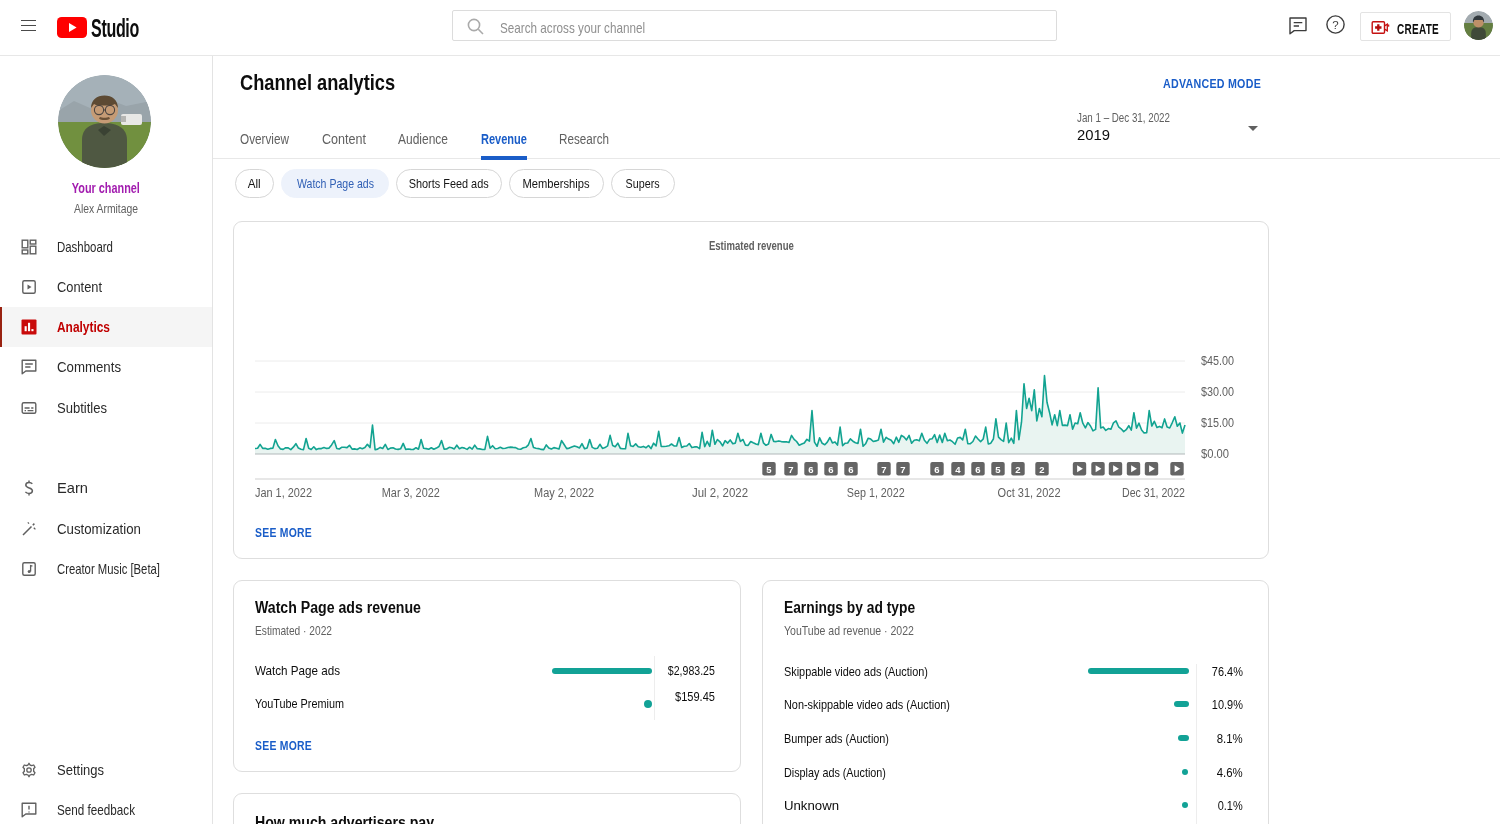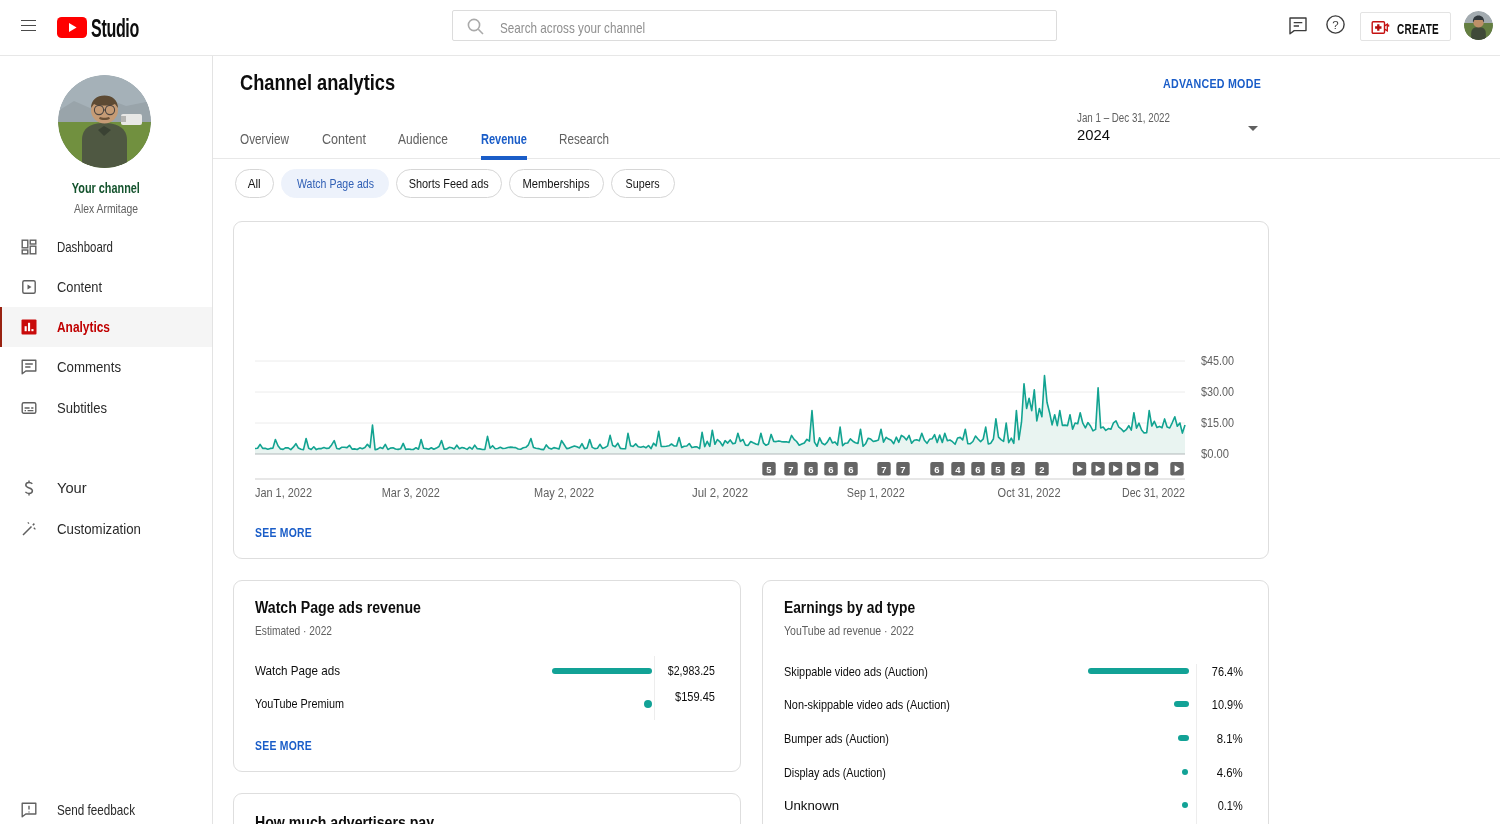--- a/index.html
+++ b/index.html
@@ -21,21 +21,21 @@
 #createbtn { position:absolute; left:1360px; top:12px; width:91px; height:29px;
   border:1px solid #e3e3e3; border-radius:2px; background:#fff; }
 #createbtn span { position:absolute; left:36px; top:8px; font-size:14px; font-weight:bold;
   letter-spacing:0.4px; color:#0d0d0d; }
 #createbtn svg { position:absolute; left:10px; top:6px; }
 #avatar-top { position:absolute; left:1464px; top:11px; width:29px; height:29px; border-radius:50%; overflow:hidden; }
 #sidebar { position:absolute; left:0; top:56px; width:213px; height:768px; background:#fff;
   border-right:1px solid #e3e3e3; }
 #avatar-big { position:absolute; left:58px; top:19px; width:93px; height:93px; border-radius:50%; overflow:hidden; }
 #yourchannel { position:absolute; left:0; top:124px; width:212px; text-align:center;
-  font-size:14px; font-weight:bold; color:#14532d; }
+  font-size:14px; font-weight:bold; color:#a21caf; }
 #channame { position:absolute; left:0; top:146px; width:212px; text-align:center;
   font-size:12px; color:#606060; }
 .mitem { position:absolute; left:0; width:212px; height:40px; }
 .mitem .ic { position:absolute; left:21px; top:12px; width:16px; height:16px; }
 .mitem .lb { position:absolute; left:57px; top:12px; font-size:14.5px; color:#2a2a2a; }
 .mitem.sel { background:#f5f5f5; border-left:2px solid #992211; }
 .mitem.sel .ic { left:19px; }
 .mitem.sel .lb { left:55px; color:#c00000; font-weight:bold; }
 #main { position:absolute; left:213px; top:56px; width:1287px; height:768px; background:#fff; }
 #h1 { position:absolute; left:27px; top:14px; font-size:22px; font-weight:bold; color:#0d0d0d; }
@@ -234,56 +234,72 @@
       <span class="ic"><svg width="16" height="16" viewBox="0 0 16 16" fill="none" stroke="#606060" stroke-width="1.4">
           <path d="M1.2 1.2 H14.8 V12 H4.8 L1.2 14.8 Z" stroke-linejoin="round"></path>
           <path d="M4.2 5 H11.8 M4.2 8 H9.5"></path>
         </svg></span>
       <span class="lb tx" id="mi3">Comments</span>
     </div>
   <div class="mitem" style="top:412px">
       <span class="ic"><svg width="16" height="16" viewBox="0 0 16 16" fill="none" stroke="#606060" stroke-width="1.5">
           <path d="M11.3 3.8 C10.5 2.9 9.3 2.5 8 2.5 C6.2 2.5 4.8 3.5 4.8 5.1 C4.8 6.7 6.3 7.4 8.2 7.9 C10.1 8.4 11.4 9.2 11.4 10.8 C11.4 12.4 9.9 13.4 8 13.4 C6.5 13.4 5.2 12.9 4.4 11.9 M8 0.5 V2.5 M8 13.5 V15.5"></path>
         </svg></span>
-      <span class="lb tx" id="mi6">Your</span>
+      <span class="lb tx" id="mi6">Earn</span>
     </div>
   <div class="mitem" style="top:453px">
       <span class="ic"><svg width="16" height="16" viewBox="0 0 16 16" fill="none" stroke="#606060" stroke-width="1.5">
           <path d="M2 14 L10.5 5.5 M11.8 4.2 L13.4 2.6"></path>
           <path d="M12.8 6.8 L14.4 8.4 M6.8 1.4 L8 2.6" stroke-width="1.3"></path>
         </svg></span>
       <span class="lb tx" id="mi7">Customization</span>
+    </div>
+  <div class="mitem" style="top:493px">
+      <span class="ic"><svg width="16" height="16" viewBox="0 0 16 16" fill="none" stroke="#606060" stroke-width="1.4">
+          <rect x="1.8" y="1.8" width="12.4" height="12.4" rx="1.5"></rect>
+          <path d="M9.6 10.4 V4.6 L11.4 5.2" stroke-width="1.3"></path>
+          <circle cx="8.2" cy="10.4" r="1.5" fill="#606060" stroke="none"></circle>
+        </svg></span>
+      <span class="lb tx" id="mi8">Creator Music [Beta]</span>
+    </div>
+  <div class="mitem" style="top:694px">
+      <span class="ic"><svg width="16" height="16" viewBox="0 0 16 16" fill="none" stroke="#606060" stroke-width="1.3">
+          <circle cx="8" cy="8" r="2.2"></circle>
+          <path d="M8 1.2 L9 3 C9.6 3.1 10.2 3.4 10.7 3.7 L12.7 3 L14 5.3 L12.6 6.8 C12.7 7.2 12.7 7.6 12.7 8 C12.7 8.4 12.7 8.8 12.6 9.2 L14 10.7 L12.7 13 L10.7 12.3 C10.2 12.6 9.6 12.9 9 13 L8 14.8 L7 13 C6.4 12.9 5.8 12.6 5.3 12.3 L3.3 13 L2 10.7 L3.4 9.2 C3.3 8.8 3.3 8.4 3.3 8 C3.3 7.6 3.3 7.2 3.4 6.8 L2 5.3 L3.3 3 L5.3 3.7 C5.8 3.4 6.4 3.1 7 3 Z" stroke-linejoin="round"></path>
+        </svg></span>
+      <span class="lb tx" id="mi9">Settings</span>
     </div>
   <div class="mitem" style="top:734px">
       <span class="ic"><svg width="16" height="16" viewBox="0 0 16 16" fill="none" stroke="#606060" stroke-width="1.4">
           <path d="M1.2 1.2 H14.8 V12 H4.8 L1.2 14.8 Z" stroke-linejoin="round"></path>
           <path d="M8 3.8 V7.6 M8 9.6 V10.4"></path>
         </svg></span>
       <span class="lb tx" id="mi10">Send feedback</span>
     </div>
 </div>
 <div id="main">
   <div id="h1" class="tx">Channel analytics</div>
   <div id="advmode" class="tx">ADVANCED MODE</div>
   <span class="tab tx" id="tab0" style="left:27px">Overview</span>
   <span class="tab tx" id="tab1" style="left:109px">Content</span>
   <span class="tab tx" id="tab2" style="left:185px">Audience</span>
   <span class="tab sel tx" id="tab3" style="left:268px">Revenue</span>
   <span class="tab tx" id="tab4" style="left:346px">Research</span>
   <div id="tabline"></div>
   <div id="hdivider"></div>
   <div id="daterange" class="tx">Jan 1 – Dec 31, 2022</div>
-  <div id="dateyear" class="tx">2024</div>
+  <div id="dateyear" class="tx">2019</div>
   <div id="datecaret"></div>
   <div class="chip" style="left:22px; width:39px;"><span class="tx" id="chip0">All</span></div>
   <div class="chip sel" style="left:68px; width:108px;"><span class="tx" id="chip1">Watch Page ads</span></div>
   <div class="chip" style="left:183px; width:106px;"><span class="tx" id="chip2">Shorts Feed ads</span></div>
   <div class="chip" style="left:296px; width:95px;"><span class="tx" id="chip3">Memberships</span></div>
   <div class="chip" style="left:398px; width:64px;"><span class="tx" id="chip4">Supers</span></div>
   <div class="card" id="card-chart">
+    <div class="abs" style="left:0;top:14px;width:1034px;text-align:center;"><span class="tx" id="estrev" style="font-size:12px;font-weight:bold;color:#606060;">Estimated revenue</span></div>
     <svg style="position:absolute;left:0;top:0" width="1034" height="336" viewBox="0 0 1034 336">
 <line x1="21" y1="139" x2="951" y2="139" stroke="#ececec" stroke-width="1"></line>
 <line x1="21" y1="170" x2="951" y2="170" stroke="#ececec" stroke-width="1"></line>
 <line x1="21" y1="201" x2="951" y2="201" stroke="#ececec" stroke-width="1"></line>
 <polygon points="21.0,232.0 21.0,226.5 23.6,226.3 26.1,222.4 28.7,226.4 31.2,226.2 33.8,227.2 36.3,226.4 38.9,226.1 41.4,217.5 44.0,223.8 46.5,226.9 49.1,227.4 51.7,225.7 54.2,225.9 56.8,227.6 59.3,225.2 61.9,221.7 64.4,226.1 67.0,227.3 69.5,227.6 72.1,216.5 74.7,226.3 77.2,227.5 79.8,224.8 82.3,227.6 84.9,226.5 87.4,226.6 90.0,225.6 92.5,226.4 95.1,226.1 97.6,222.9 100.2,218.6 102.8,226.5 105.3,227.0 107.9,225.2 110.4,225.2 113.0,225.6 115.5,223.3 118.1,227.1 120.6,226.9 123.2,227.5 125.8,225.8 128.3,226.7 130.9,225.6 133.4,222.3 136.0,225.6 138.5,203.1 141.1,227.7 143.6,227.1 146.2,225.4 148.7,226.5 151.3,222.4 153.9,227.5 156.4,226.1 159.0,225.7 161.5,227.0 164.1,227.4 166.6,226.8 169.2,221.4 171.7,227.4 174.3,227.0 176.9,227.4 179.4,227.5 182.0,225.7 184.5,227.2 187.1,217.5 189.6,226.3 192.2,226.6 194.7,227.2 197.3,225.8 199.8,227.3 202.4,226.1 205.0,224.5 207.5,218.6 210.1,227.1 212.6,227.0 215.2,225.3 217.7,225.7 220.3,226.9 222.8,223.2 225.4,226.7 228.0,225.5 230.5,226.1 233.1,227.4 235.6,225.2 238.2,227.1 240.7,223.1 243.3,226.8 245.8,226.9 248.4,227.5 250.9,227.4 253.5,214.4 256.1,226.2 258.6,223.7 261.2,226.7 263.7,226.5 266.3,225.3 268.8,226.5 271.4,226.2 273.9,225.5 276.5,225.1 279.0,225.4 281.6,225.6 284.2,227.0 286.7,227.2 289.3,225.8 291.8,225.3 294.4,222.8 296.9,216.5 299.5,225.5 302.0,226.2 304.6,226.6 307.2,227.4 309.7,227.6 312.3,222.9 314.8,225.9 317.4,227.0 319.9,225.6 322.5,226.2 325.0,226.9 327.6,218.6 330.1,222.5 332.7,226.6 335.3,226.1 337.8,225.0 340.4,224.0 342.9,224.8 345.5,225.9 348.0,221.6 350.6,226.8 353.1,225.9 355.7,217.5 358.3,225.4 360.8,226.6 363.4,226.3 365.9,222.3 368.5,226.4 371.0,225.6 373.6,223.9 376.1,213.4 378.7,223.6 381.2,224.7 383.8,221.2 386.4,226.4 388.9,226.7 391.5,226.8 394.0,211.3 396.6,223.8 399.1,224.5 401.7,221.9 404.2,224.7 406.8,225.2 409.4,224.4 411.9,225.8 414.5,223.5 417.0,226.6 419.6,221.2 422.1,223.9 424.7,209.3 427.2,224.4 429.8,224.5 432.3,224.2 434.9,223.8 437.5,222.0 440.0,223.9 442.6,224.0 445.1,215.5 447.7,225.5 450.2,224.2 452.8,224.0 455.3,221.5 457.9,225.6 460.5,224.9 463.0,224.8 465.6,226.6 468.1,210.3 470.7,224.7 473.2,219.3 475.8,224.4 478.3,208.2 480.9,222.3 483.4,217.5 486.0,219.8 488.6,223.9 491.1,218.6 493.7,221.1 496.2,217.9 498.8,221.7 501.3,221.1 503.9,211.3 506.4,219.4 509.0,217.5 511.5,223.3 514.1,223.4 516.7,219.5 519.2,220.8 521.8,222.0 524.3,222.6 526.9,211.3 529.4,220.8 532.0,223.3 534.5,222.0 537.1,212.4 539.7,219.4 542.2,219.6 544.8,218.9 547.3,219.6 549.9,219.9 552.4,219.8 555.0,220.5 557.5,213.4 560.1,217.4 562.6,219.5 565.2,223.2 567.8,222.1 570.3,221.0 572.9,217.3 575.4,219.1 578.0,188.6 580.5,220.1 583.1,224.2 585.6,215.8 588.2,221.3 590.8,222.7 593.3,220.1 595.9,215.5 598.4,220.9 601.0,219.9 603.5,223.1 606.1,205.1 608.6,223.6 611.2,221.2 613.7,221.0 616.3,216.8 618.9,219.2 621.4,220.7 624.0,221.4 626.5,207.2 629.1,224.3 631.6,221.8 634.2,216.2 636.7,217.1 639.3,219.5 641.9,218.9 644.4,218.1 647.0,207.2 649.5,220.2 652.1,215.3 654.6,217.1 657.2,218.3 659.7,221.7 662.3,215.2 664.8,220.3 667.4,213.4 670.0,215.0 672.5,217.9 675.1,213.4 677.6,221.3 680.2,218.3 682.7,217.8 685.3,218.8 687.8,211.3 690.4,218.3 693.0,221.3 695.5,217.3 698.1,216.8 700.6,212.7 703.2,220.6 705.7,213.1 708.3,220.5 710.8,211.3 713.4,218.7 715.9,218.0 718.5,219.7 721.1,222.3 723.6,216.0 726.2,215.4 728.7,217.9 731.3,207.2 733.8,221.7 736.4,221.6 738.9,219.5 741.5,214.0 744.0,217.0 746.6,219.6 749.2,217.0 751.7,205.1 754.3,222.0 756.8,221.2 759.4,217.0 761.9,196.9 764.5,215.1 767.0,217.6 769.6,219.3 772.2,201.0 774.7,220.7 777.3,216.2 779.8,221.3 782.4,188.6 784.9,217.6 787.5,200.2 790.0,161.7 792.6,186.5 795.1,176.2 797.7,188.6 800.3,167.9 802.8,198.9 805.4,186.5 807.9,194.8 810.5,153.5 813.0,180.3 815.6,190.7 818.1,202.9 820.7,192.7 823.3,203.6 825.8,188.6 828.4,203.4 830.9,203.1 833.5,203.6 836.0,192.7 838.6,207.1 841.1,201.0 843.7,201.7 846.2,190.7 848.8,201.2 851.4,205.8 853.9,200.6 856.5,204.0 859.0,208.9 861.6,207.4 864.1,165.9 866.7,205.9 869.2,205.1 871.8,208.4 874.4,206.6 876.9,207.3 879.5,200.8 882.0,198.9 884.6,204.8 887.1,206.8 889.7,209.6 892.2,207.7 894.8,203.7 897.3,208.2 899.9,190.7 902.5,206.2 905.0,201.2 907.6,208.0 910.1,210.9 912.7,210.6 915.2,188.6 917.8,204.0 920.3,199.3 922.9,205.4 925.5,204.4 928.0,205.8 930.6,196.9 933.1,205.1 935.7,206.0 938.2,200.8 940.8,194.8 943.3,204.3 945.9,201.0 948.4,211.1 951.0,203.1 951.0,232.0" fill="#e9f4f1"></polygon>
 <line x1="21" y1="232" x2="951" y2="232" stroke="#b2b8ba" stroke-width="1.2"></line>
 <polyline points="21.0,226.5 23.6,226.3 26.1,222.4 28.7,226.4 31.2,226.2 33.8,227.2 36.3,226.4 38.9,226.1 41.4,217.5 44.0,223.8 46.5,226.9 49.1,227.4 51.7,225.7 54.2,225.9 56.8,227.6 59.3,225.2 61.9,221.7 64.4,226.1 67.0,227.3 69.5,227.6 72.1,216.5 74.7,226.3 77.2,227.5 79.8,224.8 82.3,227.6 84.9,226.5 87.4,226.6 90.0,225.6 92.5,226.4 95.1,226.1 97.6,222.9 100.2,218.6 102.8,226.5 105.3,227.0 107.9,225.2 110.4,225.2 113.0,225.6 115.5,223.3 118.1,227.1 120.6,226.9 123.2,227.5 125.8,225.8 128.3,226.7 130.9,225.6 133.4,222.3 136.0,225.6 138.5,203.1 141.1,227.7 143.6,227.1 146.2,225.4 148.7,226.5 151.3,222.4 153.9,227.5 156.4,226.1 159.0,225.7 161.5,227.0 164.1,227.4 166.6,226.8 169.2,221.4 171.7,227.4 174.3,227.0 176.9,227.4 179.4,227.5 182.0,225.7 184.5,227.2 187.1,217.5 189.6,226.3 192.2,226.6 194.7,227.2 197.3,225.8 199.8,227.3 202.4,226.1 205.0,224.5 207.5,218.6 210.1,227.1 212.6,227.0 215.2,225.3 217.7,225.7 220.3,226.9 222.8,223.2 225.4,226.7 228.0,225.5 230.5,226.1 233.1,227.4 235.6,225.2 238.2,227.1 240.7,223.1 243.3,226.8 245.8,226.9 248.4,227.5 250.9,227.4 253.5,214.4 256.1,226.2 258.6,223.7 261.2,226.7 263.7,226.5 266.3,225.3 268.8,226.5 271.4,226.2 273.9,225.5 276.5,225.1 279.0,225.4 281.6,225.6 284.2,227.0 286.7,227.2 289.3,225.8 291.8,225.3 294.4,222.8 296.9,216.5 299.5,225.5 302.0,226.2 304.6,226.6 307.2,227.4 309.7,227.6 312.3,222.9 314.8,225.9 317.4,227.0 319.9,225.6 322.5,226.2 325.0,226.9 327.6,218.6 330.1,222.5 332.7,226.6 335.3,226.1 337.8,225.0 340.4,224.0 342.9,224.8 345.5,225.9 348.0,221.6 350.6,226.8 353.1,225.9 355.7,217.5 358.3,225.4 360.8,226.6 363.4,226.3 365.9,222.3 368.5,226.4 371.0,225.6 373.6,223.9 376.1,213.4 378.7,223.6 381.2,224.7 383.8,221.2 386.4,226.4 388.9,226.7 391.5,226.8 394.0,211.3 396.6,223.8 399.1,224.5 401.7,221.9 404.2,224.7 406.8,225.2 409.4,224.4 411.9,225.8 414.5,223.5 417.0,226.6 419.6,221.2 422.1,223.9 424.7,209.3 427.2,224.4 429.8,224.5 432.3,224.2 434.9,223.8 437.5,222.0 440.0,223.9 442.6,224.0 445.1,215.5 447.7,225.5 450.2,224.2 452.8,224.0 455.3,221.5 457.9,225.6 460.5,224.9 463.0,224.8 465.6,226.6 468.1,210.3 470.7,224.7 473.2,219.3 475.8,224.4 478.3,208.2 480.9,222.3 483.4,217.5 486.0,219.8 488.6,223.9 491.1,218.6 493.7,221.1 496.2,217.9 498.8,221.7 501.3,221.1 503.9,211.3 506.4,219.4 509.0,217.5 511.5,223.3 514.1,223.4 516.7,219.5 519.2,220.8 521.8,222.0 524.3,222.6 526.9,211.3 529.4,220.8 532.0,223.3 534.5,222.0 537.1,212.4 539.7,219.4 542.2,219.6 544.8,218.9 547.3,219.6 549.9,219.9 552.4,219.8 555.0,220.5 557.5,213.4 560.1,217.4 562.6,219.5 565.2,223.2 567.8,222.1 570.3,221.0 572.9,217.3 575.4,219.1 578.0,188.6 580.5,220.1 583.1,224.2 585.6,215.8 588.2,221.3 590.8,222.7 593.3,220.1 595.9,215.5 598.4,220.9 601.0,219.9 603.5,223.1 606.1,205.1 608.6,223.6 611.2,221.2 613.7,221.0 616.3,216.8 618.9,219.2 621.4,220.7 624.0,221.4 626.5,207.2 629.1,224.3 631.6,221.8 634.2,216.2 636.7,217.1 639.3,219.5 641.9,218.9 644.4,218.1 647.0,207.2 649.5,220.2 652.1,215.3 654.6,217.1 657.2,218.3 659.7,221.7 662.3,215.2 664.8,220.3 667.4,213.4 670.0,215.0 672.5,217.9 675.1,213.4 677.6,221.3 680.2,218.3 682.7,217.8 685.3,218.8 687.8,211.3 690.4,218.3 693.0,221.3 695.5,217.3 698.1,216.8 700.6,212.7 703.2,220.6 705.7,213.1 708.3,220.5 710.8,211.3 713.4,218.7 715.9,218.0 718.5,219.7 721.1,222.3 723.6,216.0 726.2,215.4 728.7,217.9 731.3,207.2 733.8,221.7 736.4,221.6 738.9,219.5 741.5,214.0 744.0,217.0 746.6,219.6 749.2,217.0 751.7,205.1 754.3,222.0 756.8,221.2 759.4,217.0 761.9,196.9 764.5,215.1 767.0,217.6 769.6,219.3 772.2,201.0 774.7,220.7 777.3,216.2 779.8,221.3 782.4,188.6 784.9,217.6 787.5,200.2 790.0,161.7 792.6,186.5 795.1,176.2 797.7,188.6 800.3,167.9 802.8,198.9 805.4,186.5 807.9,194.8 810.5,153.5 813.0,180.3 815.6,190.7 818.1,202.9 820.7,192.7 823.3,203.6 825.8,188.6 828.4,203.4 830.9,203.1 833.5,203.6 836.0,192.7 838.6,207.1 841.1,201.0 843.7,201.7 846.2,190.7 848.8,201.2 851.4,205.8 853.9,200.6 856.5,204.0 859.0,208.9 861.6,207.4 864.1,165.9 866.7,205.9 869.2,205.1 871.8,208.4 874.4,206.6 876.9,207.3 879.5,200.8 882.0,198.9 884.6,204.8 887.1,206.8 889.7,209.6 892.2,207.7 894.8,203.7 897.3,208.2 899.9,190.7 902.5,206.2 905.0,201.2 907.6,208.0 910.1,210.9 912.7,210.6 915.2,188.6 917.8,204.0 920.3,199.3 922.9,205.4 925.5,204.4 928.0,205.8 930.6,196.9 933.1,205.1 935.7,206.0 938.2,200.8 940.8,194.8 943.3,204.3 945.9,201.0 948.4,211.1 951.0,203.1" fill="none" stroke="#12a391" stroke-width="1.6" stroke-linejoin="round"></polyline>
 <text x="967" y="143" font-size="12" fill="#606060" textLength="33" lengthAdjust="spacingAndGlyphs">$45.00</text>
 <text x="967" y="174" font-size="12" fill="#606060" textLength="33" lengthAdjust="spacingAndGlyphs">$30.00</text>
 <text x="967" y="205" font-size="12" fill="#606060" textLength="33" lengthAdjust="spacingAndGlyphs">$15.00</text>

